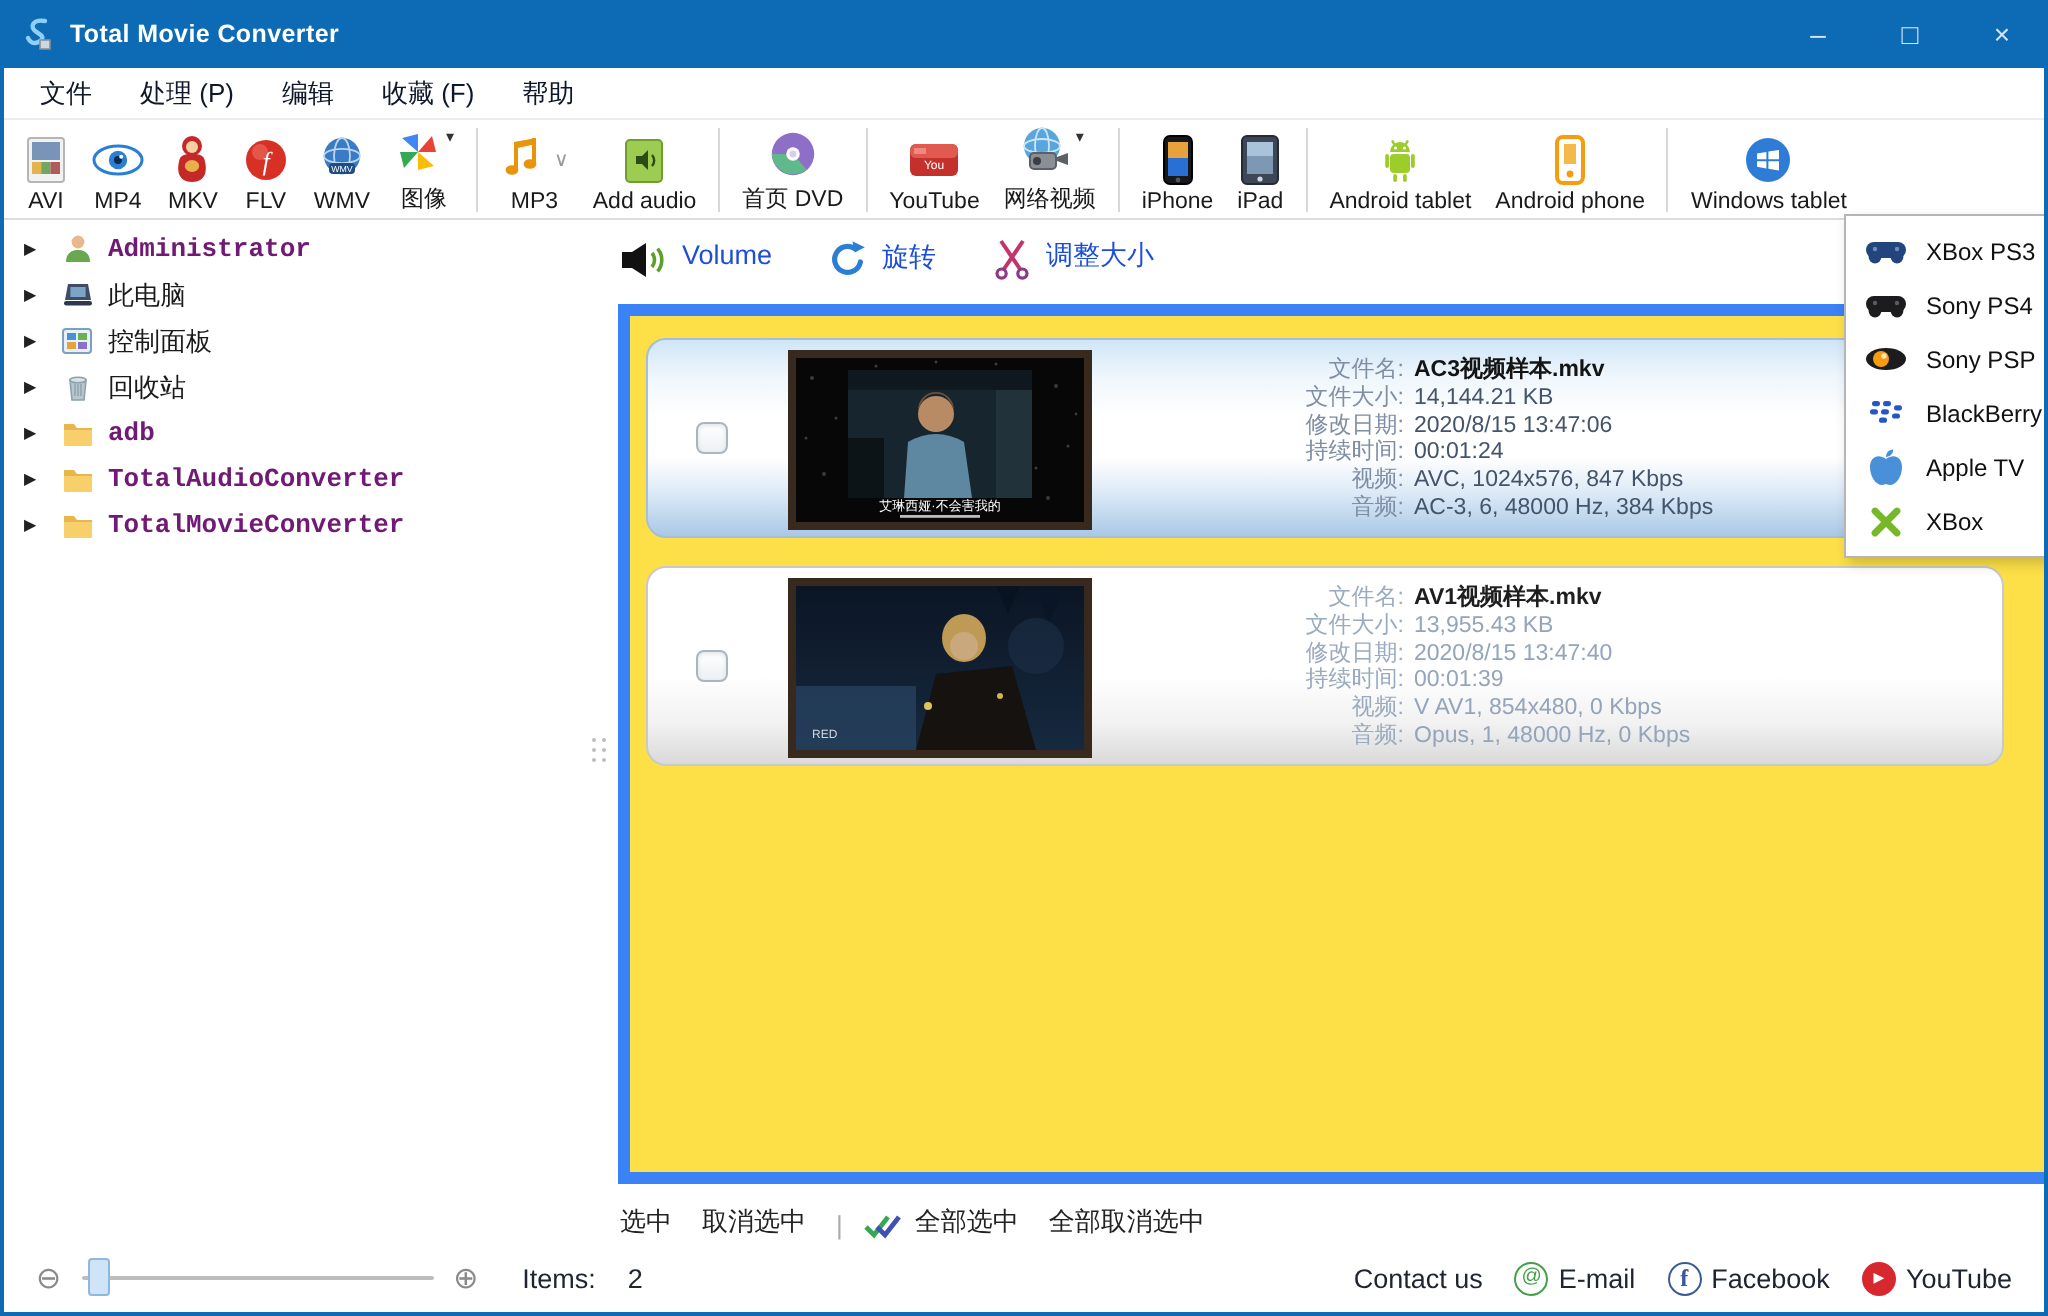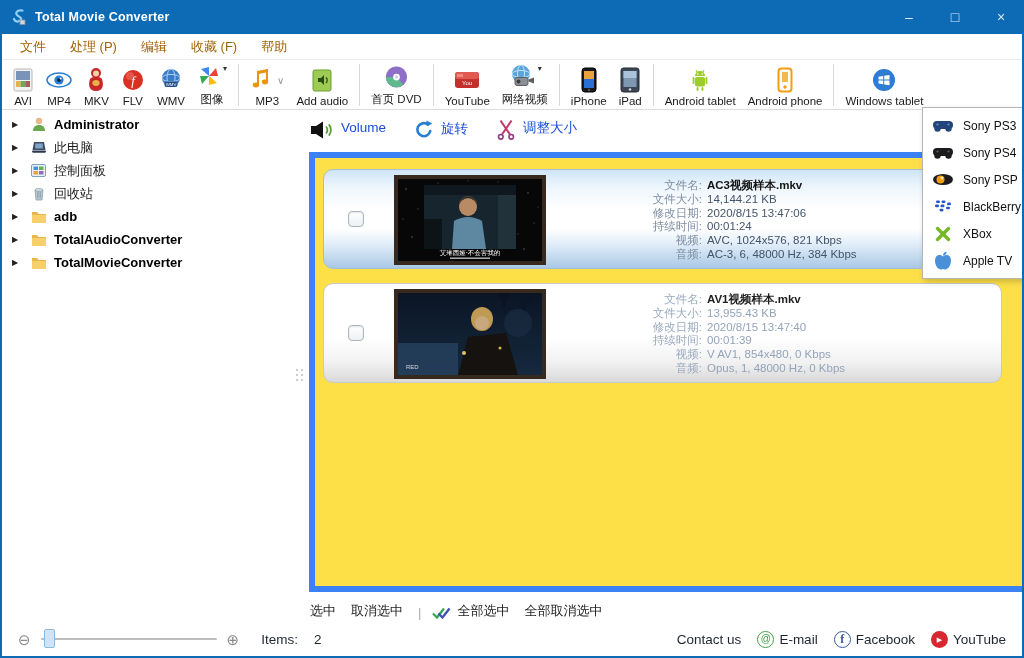--- a/index.html
+++ b/index.html
@@ -9,37 +9,37 @@
 
   
   .titlebar{position:absolute;top:0;left:-2px;right:-2px;height:34px;background:#0d6ab5;display:flex;align-items:center;padding-left:10px;}
   .app-icon{width:18px;height:18px;display:flex;align-items:center;justify-content:center;}
   .title{color:#fff;font-size:12.5px;font-weight:bold;margin-left:7px;letter-spacing:.2px;}
   .winbtns{margin-left:auto;display:flex;height:34px;}
   .winbtn{width:46px;height:34px;display:flex;align-items:center;justify-content:center;color:#d6e6f5;font-size:14px;cursor:default;}
 
   
   .menubar{position:absolute;top:34px;left:0;right:0;height:26px;display:flex;align-items:center;padding-left:6px;border-bottom:1px solid #ececec;background:#fff;}
-  .menu-item{padding:3px 12px;font-size:13px;color:#a16207;}
+  .menu-item{padding:3px 12px;font-size:13px;color:#0f172a;}
 
   
   .toolbar{position:absolute;top:61px;left:0;right:0;height:49px;display:flex;align-items:center;padding:0 4px;border-bottom:1px solid #dcdcdc;background:#fff;overflow:hidden;white-space:nowrap;}
   .tbtn{display:flex;flex-direction:column;align-items:center;justify-content:flex-end;height:46px;padding:1px 6px;font-size:11.5px;color:#1a1a1a;flex:0 0 auto;}
   .tbtn .ticon{height:28px;display:flex;align-items:center;justify-content:center;gap:2px;}
   .tbtn .tlabel{margin-top:1px;}
   .tsep{width:1px;height:42px;background:#d8d8d8;margin:0 5px;flex:0 0 auto;}
   .caret{font-size:8px;color:#333;line-height:8px;align-self:flex-start;margin-top:2px;}
   .chev{font-size:10px;color:#9a9a9a;margin-left:3px;}
 
   
   .sidebar{position:absolute;top:113px;left:2px;width:292px;height:480px;font-size:13px;color:#1a1a1a;}
   .titem{display:flex;align-items:center;height:23px;padding-left:8px;gap:7px;}
   .titem .arrow{width:11px;font-size:8px;color:#222;text-align:left;}
   .titem.selected{background:#a8d6f7;}
-  .tlabel-blue{color:#000000;font-weight:bold;}
+  .tlabel-blue{color:#701a75;font-weight:bold;font-family:Liberation Mono, monospace;}
   .ticon16{width:17px;display:flex;justify-content:center;}
 
   .splitter{position:absolute;left:293px;top:366px;width:9px;height:18px;display:grid;grid-template-columns:3px 3px;grid-auto-rows:3px;gap:2px;align-content:center;justify-content:center;}
   .sdot{width:2px;height:2px;border-radius:50%;background:#bdbdbd;}
 
   
   .actionbar{position:absolute;top:114px;left:308px;height:34px;display:flex;align-items:center;}
   .abtn{display:flex;align-items:flex-start;gap:7px;font-size:13.5px;color:#1d4ed8;margin-right:28px;}
 
   
@@ -484,21 +484,21 @@
         <div class="frow">
             <span class="flabel">修改日期:</span>
             <span class="fval">2020/8/15 13:47:06</span>
           </div>
         <div class="frow">
             <span class="flabel">持续时间:</span>
             <span class="fval">00:01:24</span>
           </div>
         <div class="frow">
             <span class="flabel">视频:</span>
-            <span class="fval">AVC, 1024x576, 821 Kbps</span>
+            <span class="fval">AVC, 1024x576, 847 Kbps</span>
           </div>
         <div class="frow">
             <span class="flabel">音频:</span>
             <span class="fval">AC-3, 6, 48000 Hz, 384 Kbps</span>
           </div>
       </div>
     </div>
 
     <div class="card card2">
       <span class="checkbox"></span>
@@ -598,21 +598,21 @@
     <div class="ditem">
       <span class="dicon">
           <svg width="22" height="14" viewBox="0 0 22 14">
             <rect x="1" y="2" width="20" height="8" rx="4" fill="#23457e"></rect>
             <circle cx="5.5" cy="9.5" r="3.2" fill="#23457e"></circle>
             <circle cx="16.5" cy="9.5" r="3.2" fill="#23457e"></circle>
             <circle cx="5.5" cy="5.5" r="1.1" fill="#6f8cb8"></circle>
             <circle cx="16.5" cy="5.5" r="1.1" fill="#6f8cb8"></circle>
           </svg>
         </span>
-      <span>Sony PS3</span>
+      <span>XBox PS3</span>
     </div>
     <div class="ditem">
       <span class="dicon">
           <svg width="22" height="14" viewBox="0 0 22 14">
             <rect x="1" y="2" width="20" height="8" rx="4" fill="#1c1c1e"></rect>
             <circle cx="5.5" cy="9.5" r="3.2" fill="#1c1c1e"></circle>
             <circle cx="16.5" cy="9.5" r="3.2" fill="#1c1c1e"></circle>
             <circle cx="5.5" cy="5.5" r="1.1" fill="#5c5c60"></circle>
             <circle cx="16.5" cy="5.5" r="1.1" fill="#5c5c60"></circle>
           </svg>
@@ -640,33 +640,33 @@
               <rect x="13" y="2.6" width="4" height="2.6" rx="1.3"></rect>
               <rect x="12" y="6.7" width="4" height="2.6" rx="1.3"></rect>
               <rect x="5.5" y="8.8" width="4" height="2.6" rx="1.3"></rect>
             </g>
           </svg>
         </span>
       <span>BlackBerry</span>
     </div>
     <div class="ditem">
       <span class="dicon">
+          <svg width="18" height="20" viewBox="0 0 18 20">
+            <path d="M9 5.5 C5 2.5 1 4.5 1 9.5 C1 14.5 4 18.5 7 18.5 C8 18.5 8.7 18 9 18 C9.3 18 10 18.5 11 18.5 C14 18.5 17 14.5 17 9.5 C17 4.5 13 2.5 9 5.5Z" fill="#4a90d9"></path>
+            <path d="M9 4.5 C9 2.3 10.5 0.8 12.6 0.8 C12.6 3 11 4.5 9 4.5Z" fill="#4a90d9"></path>
+          </svg>
+        </span>
+      <span>Apple TV</span>
+    </div>
+    <div class="ditem">
+      <span class="dicon">
           <svg width="18" height="18" viewBox="0 0 18 18">
             <g stroke="#76b82a" stroke-width="3.4" stroke-linecap="round">
               <line x1="3.5" y1="3.5" x2="14.5" y2="14.5"></line>
               <line x1="14.5" y1="3.5" x2="3.5" y2="14.5"></line>
             </g>
           </svg>
         </span>
       <span>XBox</span>
     </div>
-    <div class="ditem">
-      <span class="dicon">
-          <svg width="18" height="20" viewBox="0 0 18 20">
-            <path d="M9 5.5 C5 2.5 1 4.5 1 9.5 C1 14.5 4 18.5 7 18.5 C8 18.5 8.7 18 9 18 C9.3 18 10 18.5 11 18.5 C14 18.5 17 14.5 17 9.5 C17 4.5 13 2.5 9 5.5Z" fill="#4a90d9"></path>
-            <path d="M9 4.5 C9 2.3 10.5 0.8 12.6 0.8 C12.6 3 11 4.5 9 4.5Z" fill="#4a90d9"></path>
-          </svg>
-        </span>
-      <span>Apple TV</span>
-    </div>
   </div>
 
 </div>
 
 </body></html>

